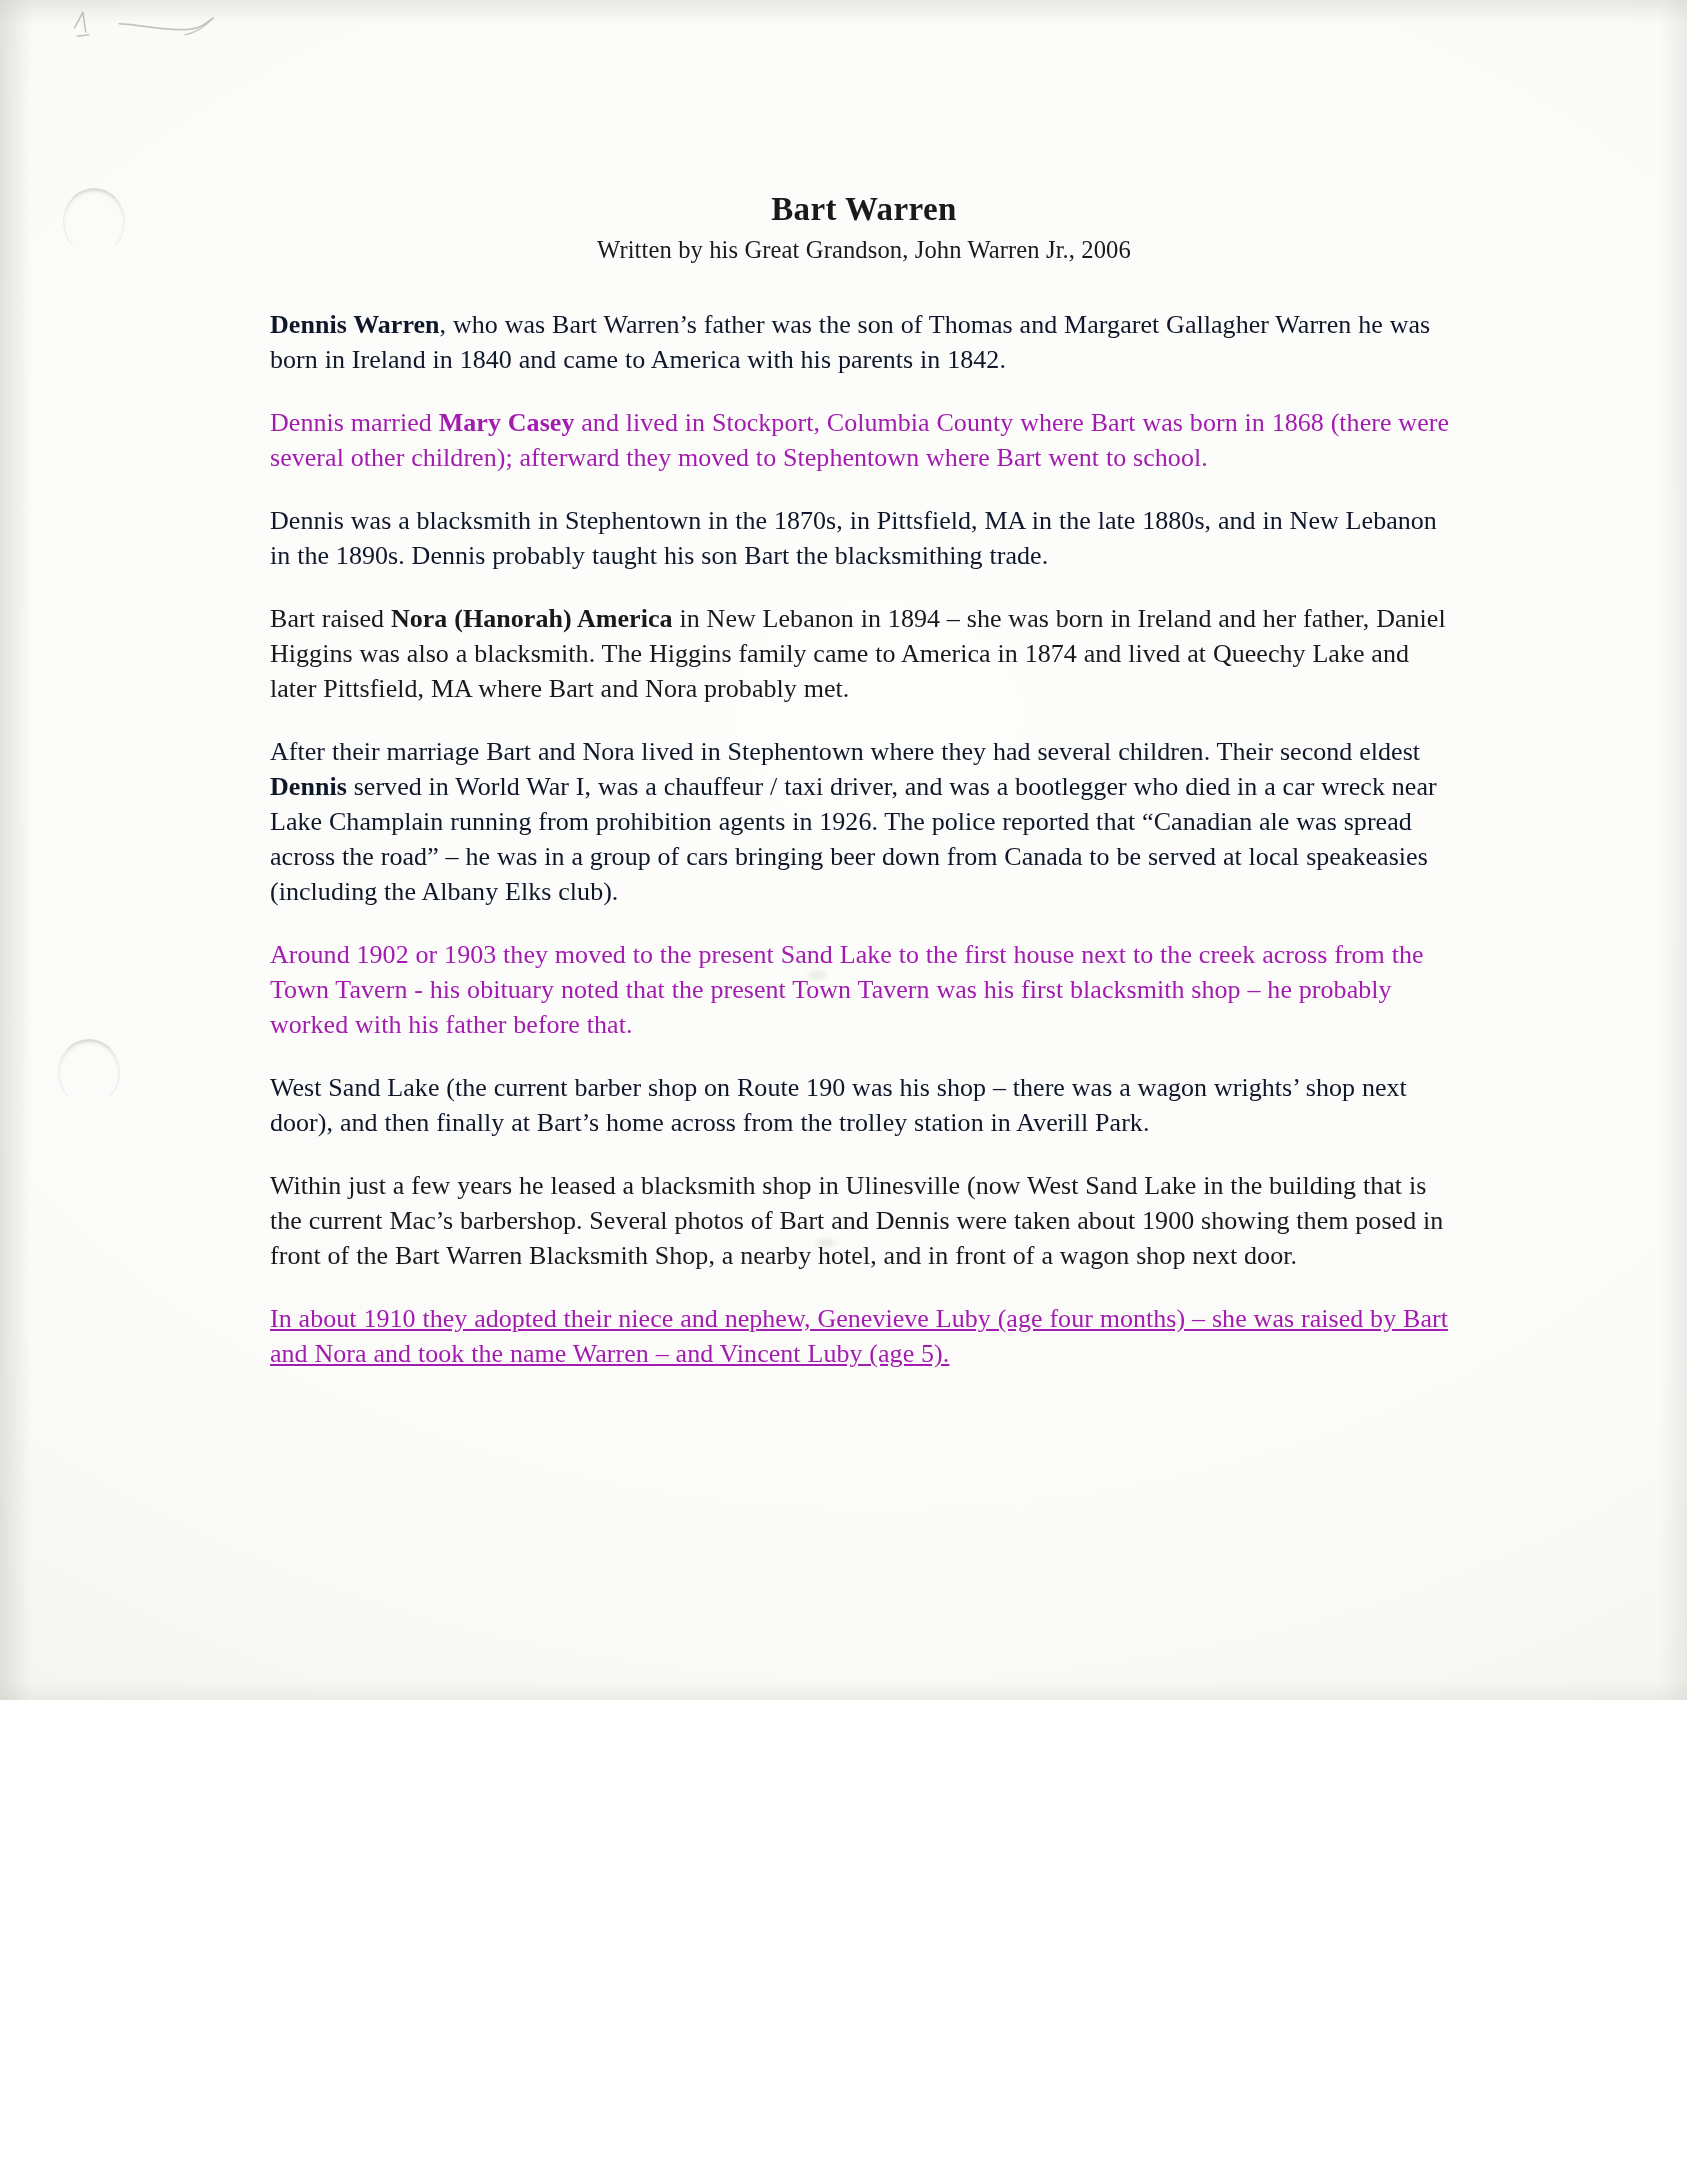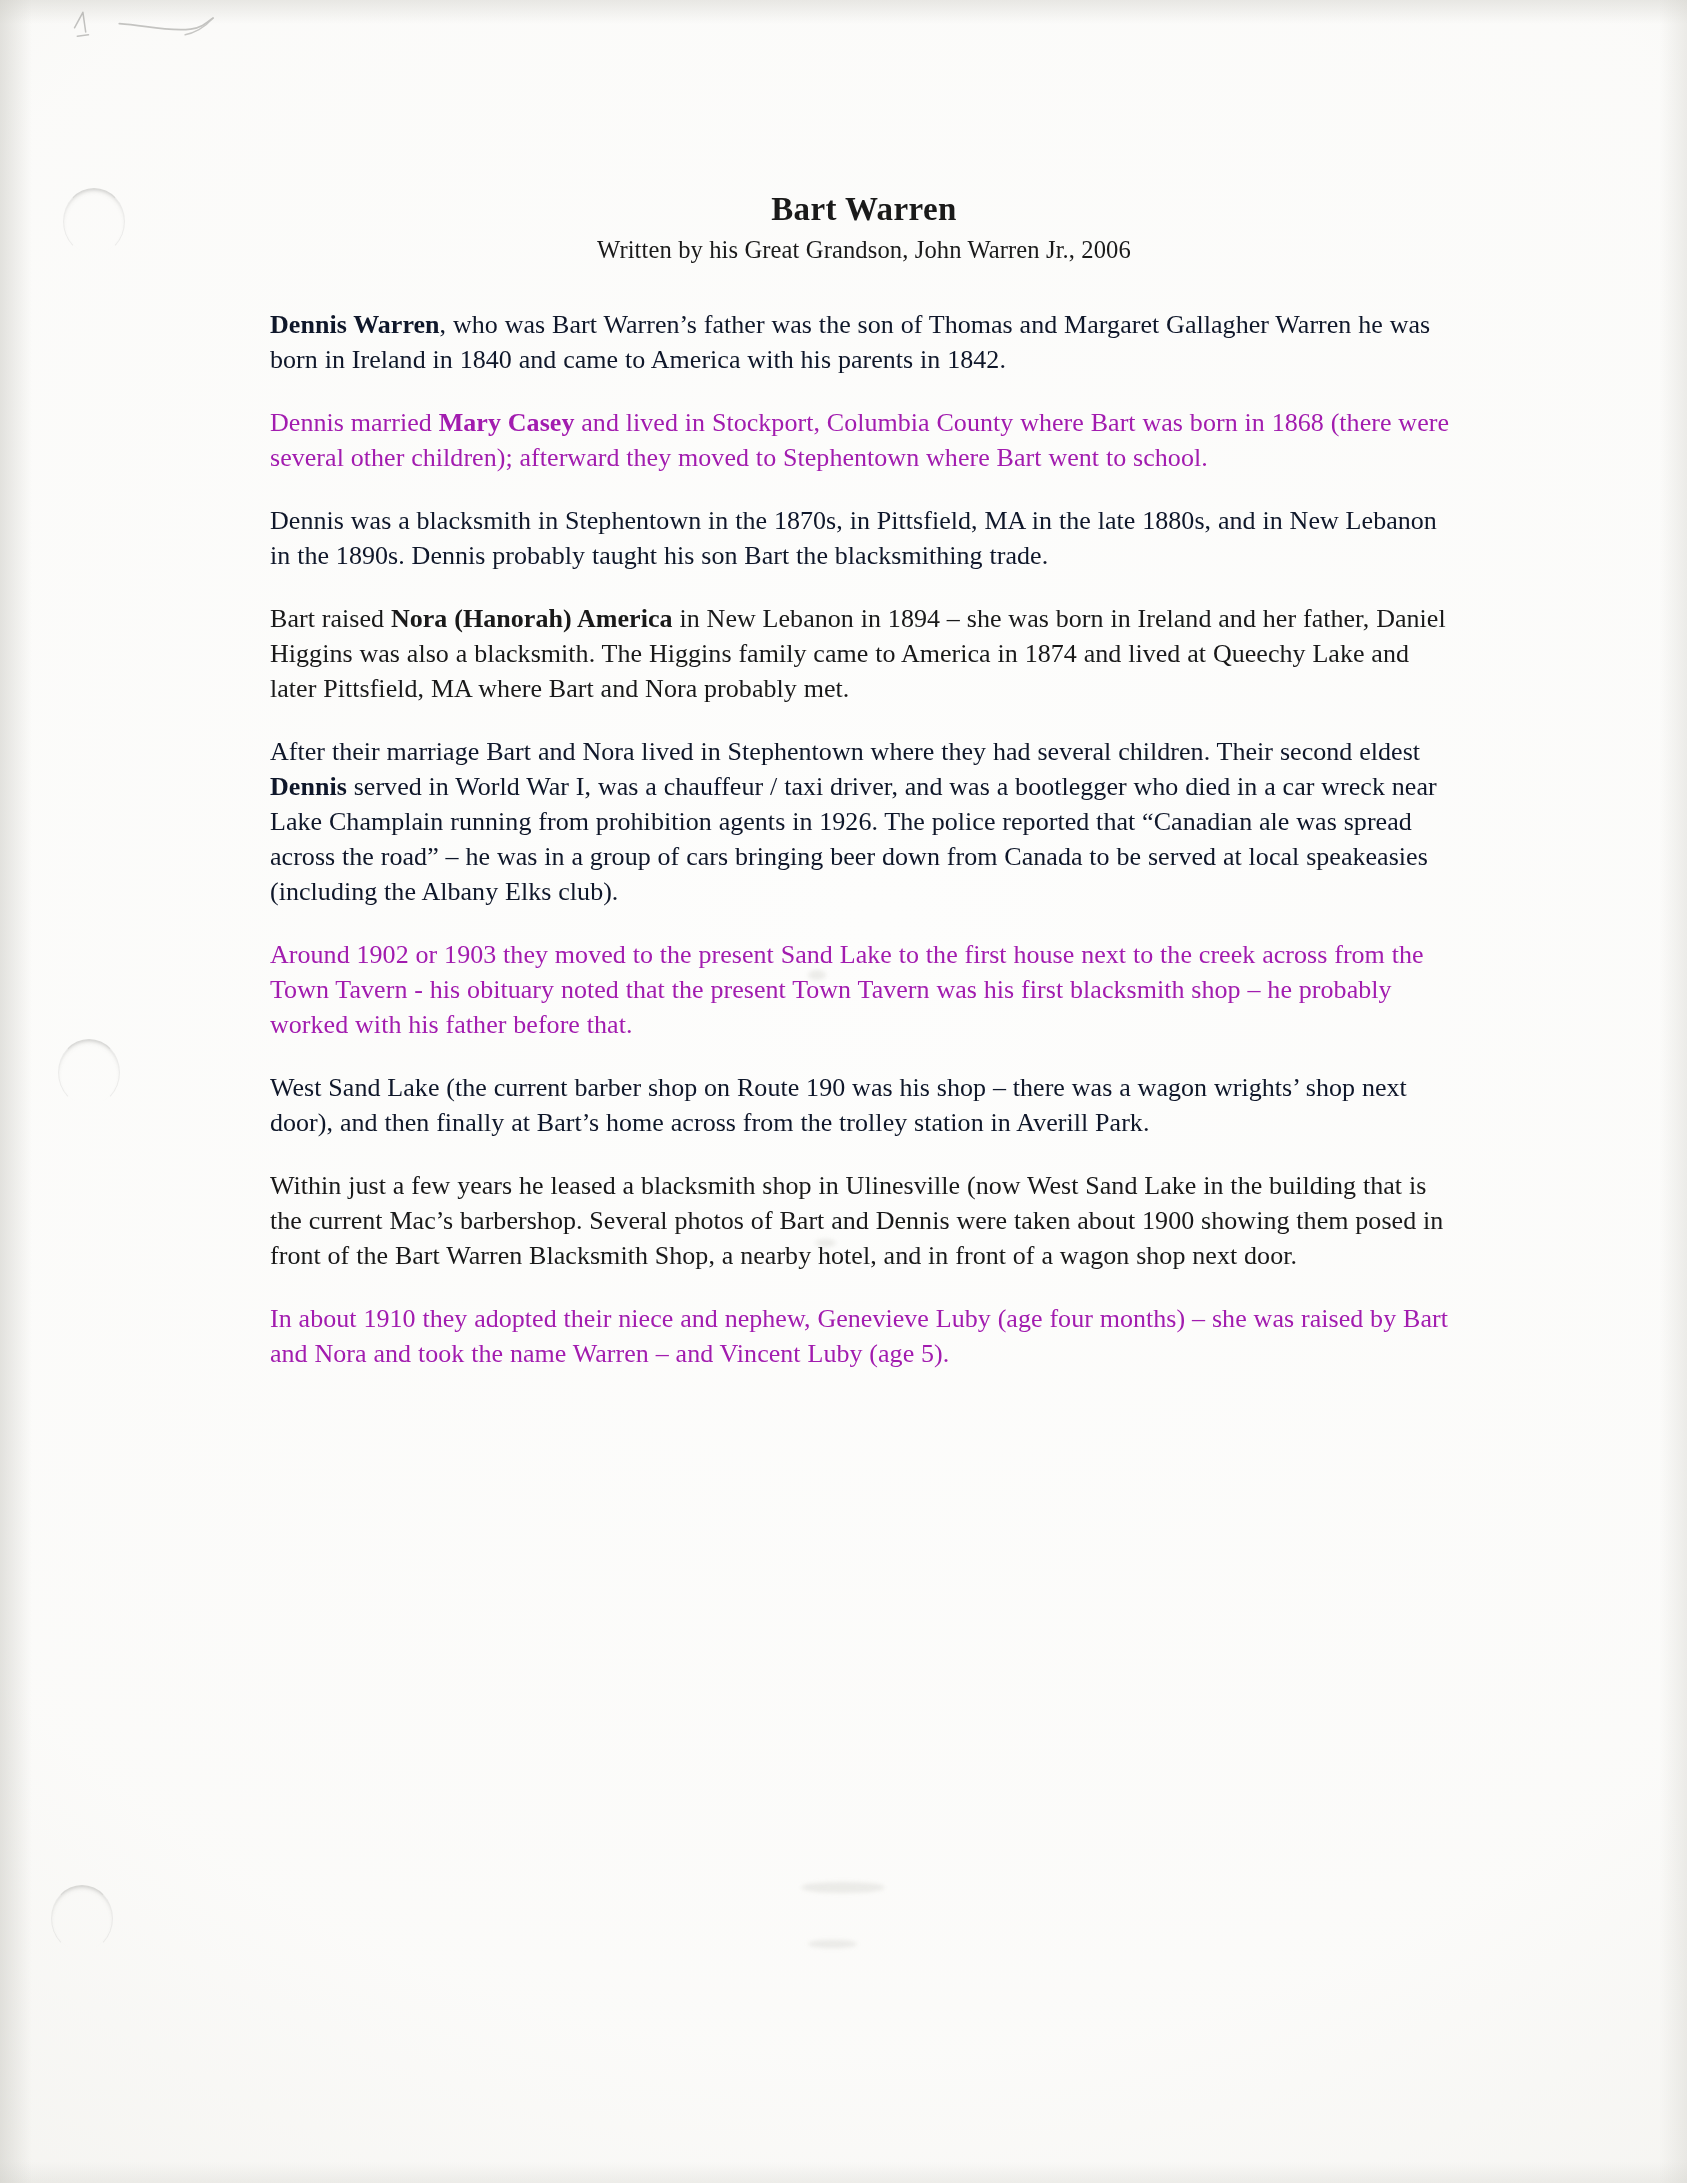--- a/index.html
+++ b/index.html
@@ -5,21 +5,21 @@
 <style>
   html, body {
     margin: 0;
     padding: 0;
     background: #ffffff;
   }
 
   #page {
     position: relative;
     width: 1687px;
-    height: 2183px;
+    height: 1700px;
     background: #fdfdfc;
     overflow: hidden;
     font-family: "Liberation Serif", "DejaVu Serif", serif;
     color: #1a1a1a;
   }
 
   
   .paper-tint {
     position: absolute;
     inset: 0;
@@ -100,21 +100,21 @@
   }
 
   p.para {
     margin: 0 0 28px 0;
     font-size: 26px;
     line-height: 35px;
     text-align: left;
     letter-spacing: 0.04px;
     word-spacing: 0.3px;
   }
-  p.para:last-child { margin-bottom: 12px; }
+  p.para:last-child { margin-bottom: 12px; text-decoration: underline; }
 
   b { font-weight: bold; }
 
   
   .ink-a { color: #0f172a; }
   .ink-b { color: #a21caf; }
   .ink-c { color: #191919; }
 
   
   .smudge {

